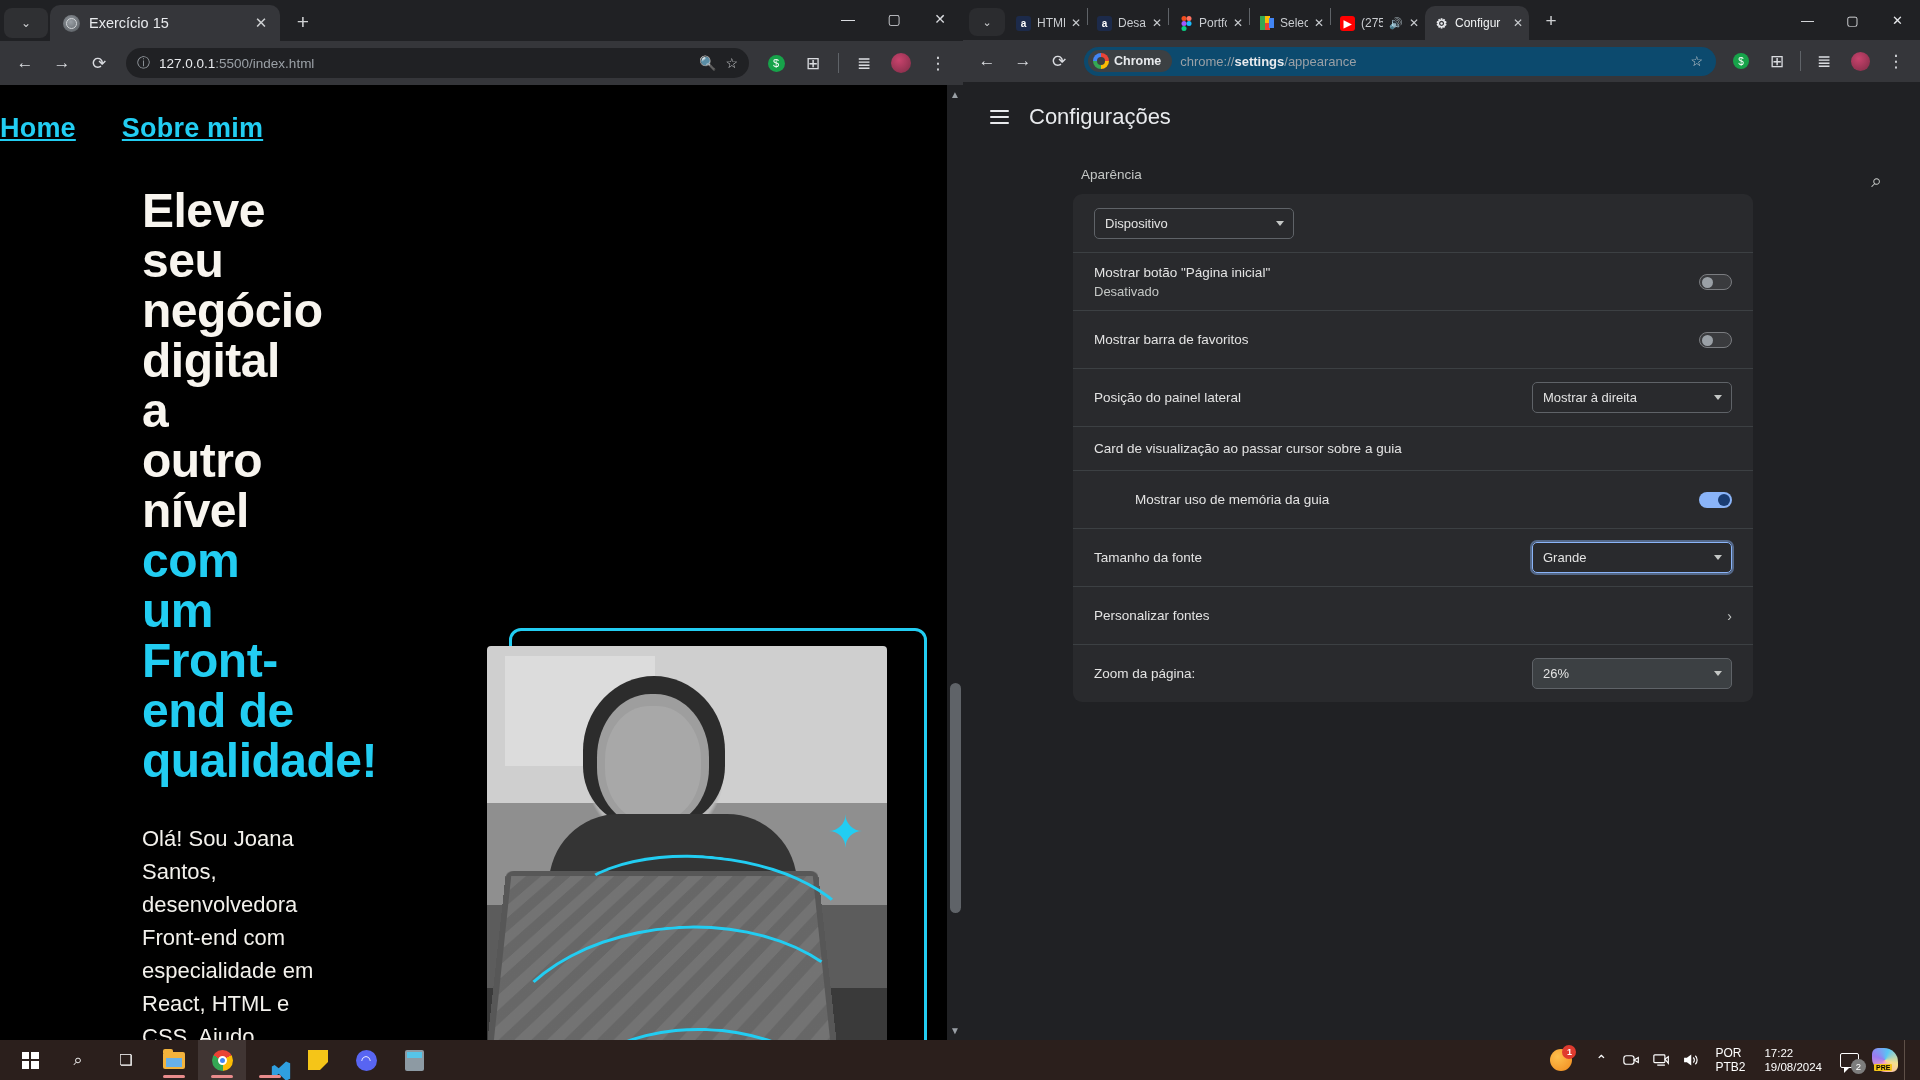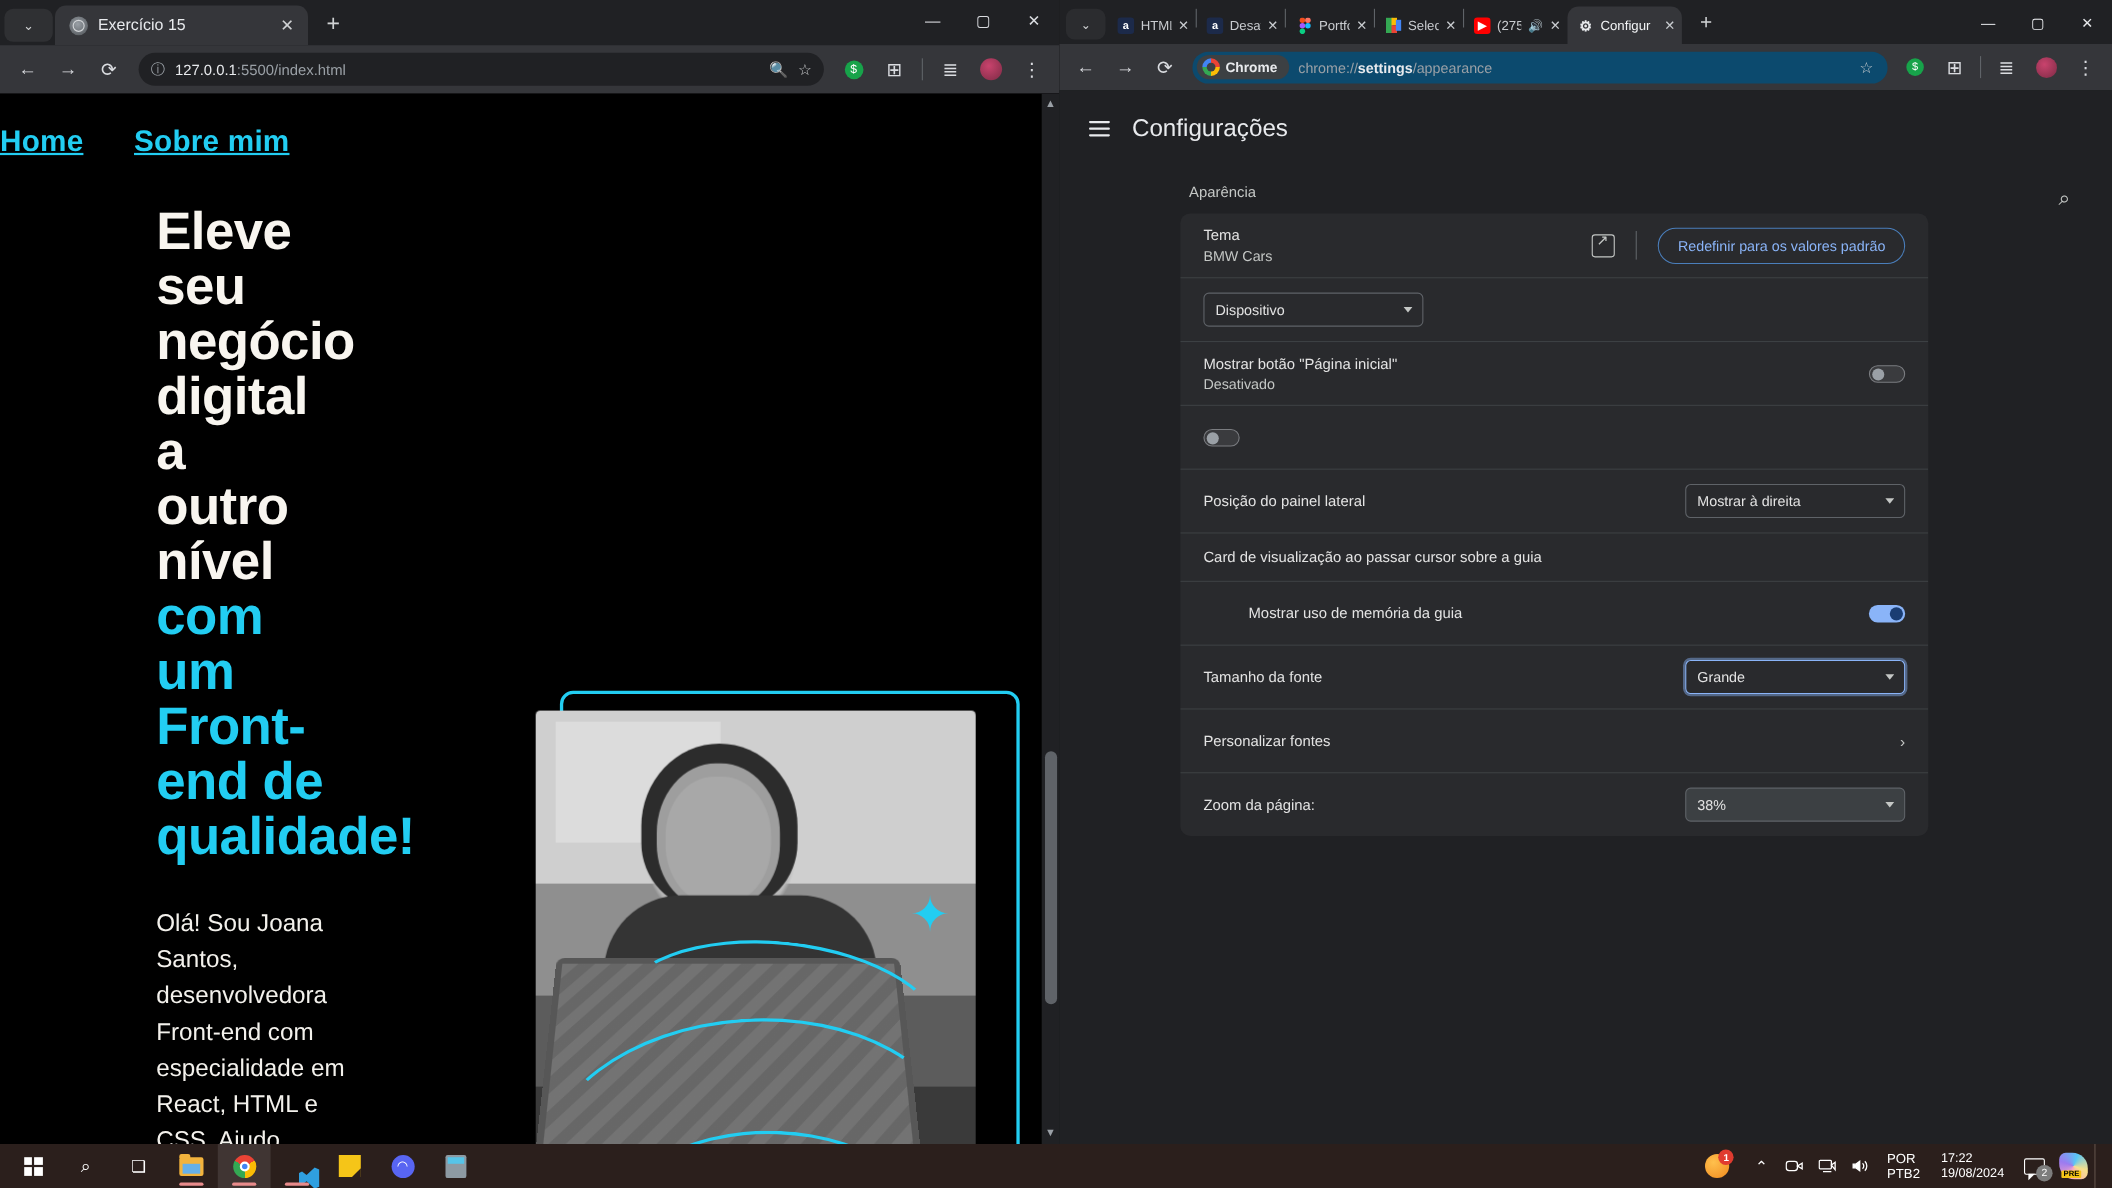--- a/index.html
+++ b/index.html
@@ -429,46 +429,40 @@
           </div>
         <div class="settings-title">Configurações</div>
       </div>
       <div class="settings-search">⌕</div>
 
       <div class="settings-scroll">
         <div class="section-label">Aparência</div>
 
         <div class="card">
 
-          <div class="row">
-            <div class="labels">
-              <div class="lbl">Tema</div>
-              <div class="sub">BMW Cars</div>
-            </div>
-            <div class="ext-link-ico"></div>
-            <div class="vdiv"></div>
-            <button class="btn-outline">Redefinir para os valores padrão</button>
-          </div>
 
           <div class="row">
             <div class="select">
               <span>Dispositivo</span>
               <span class="caret"></span>
             </div>
           </div>
 
           <div class="row">
             <div class="labels">
               <div class="lbl">Mostrar botão "Página inicial"</div>
               <div class="sub">Desativado</div>
             </div>
             <div class="toggle off"></div>
           </div>
 
           <div class="row">
+            <div class="labels">
+              <div class="lbl">Mostrar barra de favoritos</div>
+            </div>
             <div class="toggle off"></div>
           </div>
 
           <div class="row">
             <div class="labels">
               <div class="lbl">Posição do painel lateral</div>
             </div>
             <div class="select">
               <span>Mostrar à direita</span>
               <span class="caret"></span>
@@ -504,21 +498,21 @@
               <div class="lbl">Personalizar fontes</div>
             </div>
             <div class="chevron-right">›</div>
           </div>
 
           <div class="row">
             <div class="labels">
               <div class="lbl">Zoom da página:</div>
             </div>
             <div class="select filled">
-              <span>38%</span>
+              <span>26%</span>
               <span class="caret"></span>
             </div>
           </div>
 
         </div>
       </div>
     </div>
   </div>
 
   <div id="taskbar">

